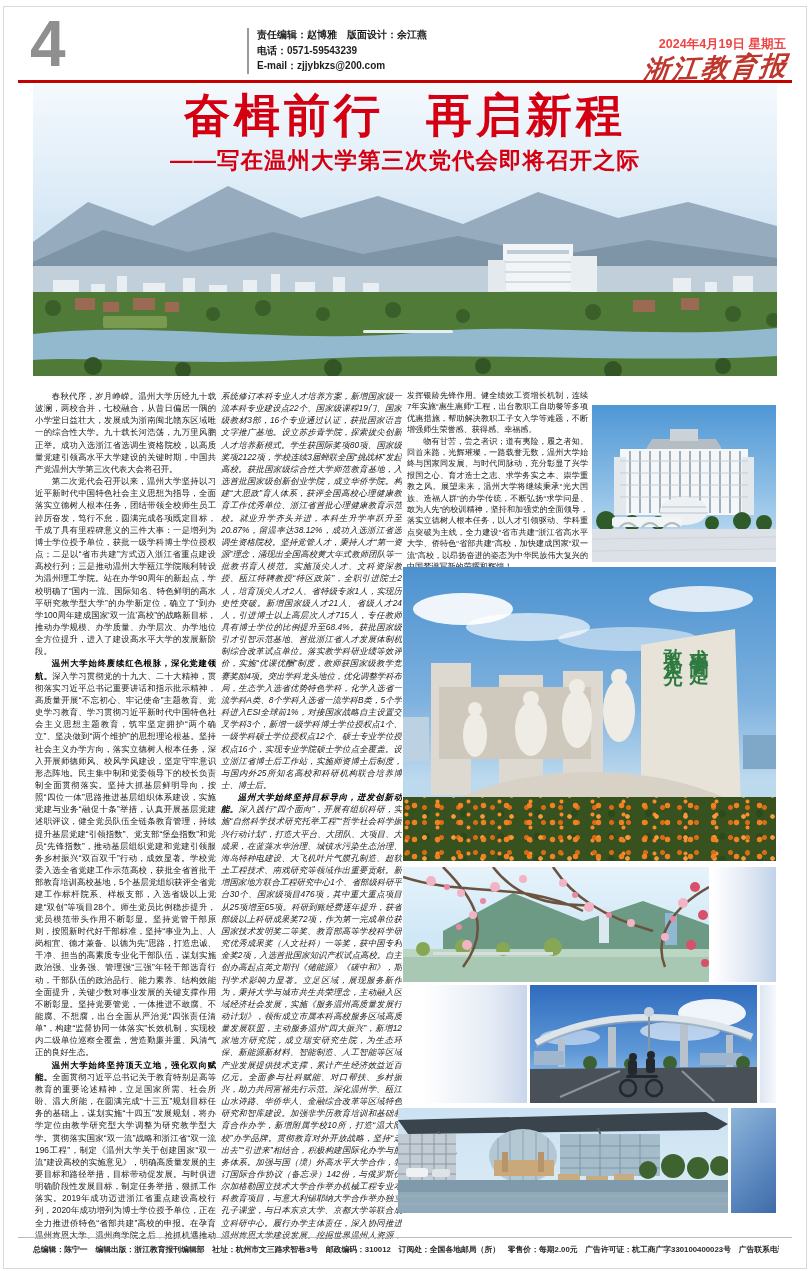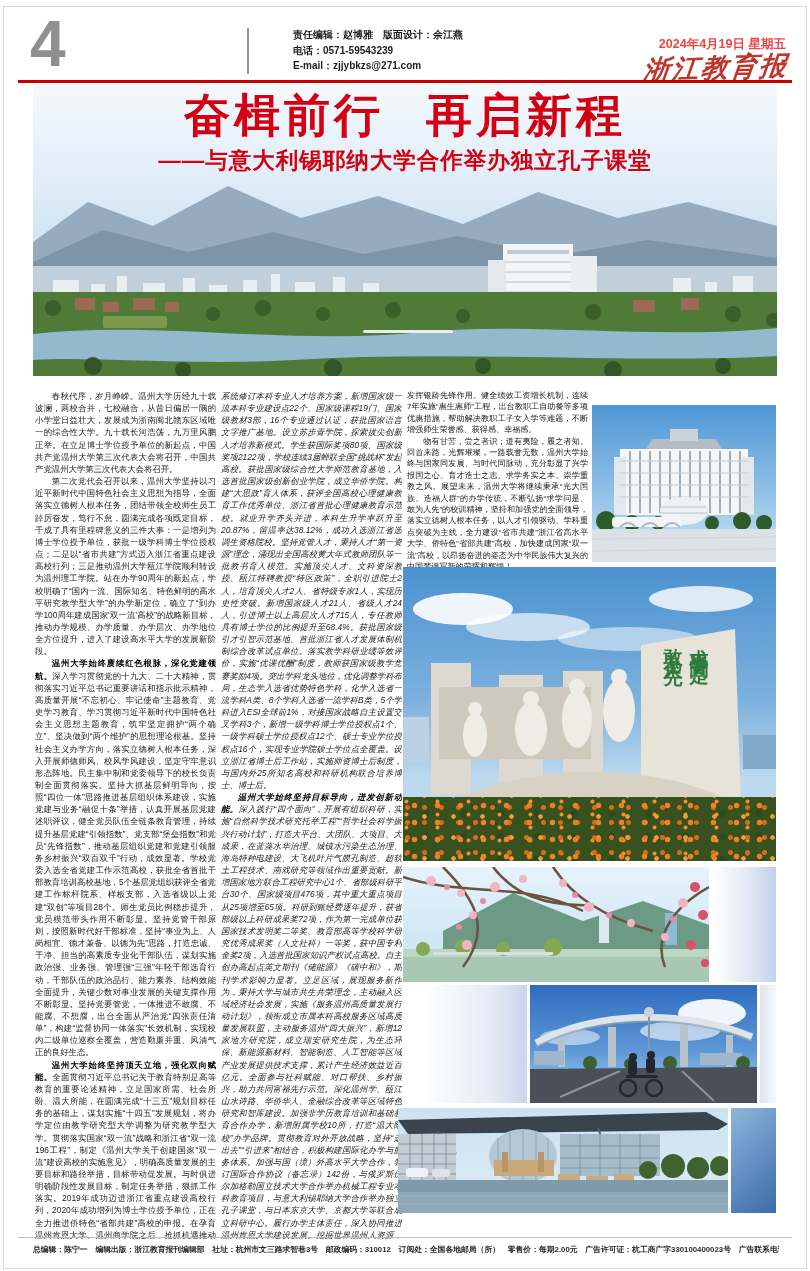--- a/index.html
+++ b/index.html
@@ -4,21 +4,21 @@
 <style>
   html,body{margin:0;padding:0;background:#ffffff;}
   #page{position:relative;width:810px;height:1271px;background:#ffffff;overflow:hidden;
         font-family:"Liberation Sans",sans-serif;color:#1a1a1a;}
   .frame{position:absolute;left:3px;top:6px;right:3px;bottom:2px;border:1px solid #d9d9d9;pointer-events:none;}
 
   
   .page-num{position:absolute;left:30px;top:12px;font-size:64px;font-weight:700;color:#8f8f8f;line-height:1;}
   .section-title{position:absolute;left:86px;top:25px;font-size:40px;font-weight:900;letter-spacing:3px;color:#0c0c0c;line-height:1;}
   .mast-divider{position:absolute;left:247px;top:28px;width:2px;height:46px;background:#9a9a9a;}
-  .staff{position:absolute;left:257px;top:27px;font-size:10px;line-height:15.5px;font-weight:700;color:#1c1c1c;margin-left:36px;}
+  .staff{position:absolute;left:257px;top:27px;font-size:10px;line-height:15.5px;font-weight:700;color:#1c1c1c;}
   .date-line{position:absolute;right:24px;top:36px;font-size:12.5px;font-weight:700;color:#ef4444;}
   .paper-logo{position:absolute;right:22px;top:50px;font-size:27px;font-weight:700;font-style:italic;
               font-family:"DejaVu Serif",serif;color:#bf362c;transform:skewX(-8deg) rotate(-2deg);letter-spacing:2px;}
   .red-rule{position:absolute;left:18px;right:18px;top:80px;height:3px;background:#c40000;}
 
   
   .hero{position:absolute;left:33px;top:84px;width:744px;height:292px;overflow:hidden;
         background:linear-gradient(180deg,#f4f9fd 0%,#e3eff9 28%,#d2e5f3 52%,#c9dff0 100%);}
   .hero svg{position:absolute;left:0;top:0;width:100%;height:100%;}
   .headline{position:absolute;left:0;top:6px;width:100%;text-align:center;font-size:46px;font-weight:900;
@@ -74,21 +74,21 @@
 <body>
 
 <div id="page">
   <div class="frame"></div>
 
   <div class="page-num">4</div>
   <div class="mast-divider"></div>
   <div class="staff">
     <div>责任编辑：赵博雅　版面设计：余江燕</div>
     <div>电话：0571-59543239</div>
-    <div>E-mail：zjjybkzs@271.com</div>
+    <div>E-mail：zjjybkzs@200.com</div>
   </div>
   <div class="date-line">2024年4月19日 星期五</div>
   <div class="paper-logo">浙江教育报</div>
   <div class="red-rule"></div>
 
   <div class="hero">
     <svg viewBox="0 0 744 292" preserveAspectRatio="none">
       <polygon points="0,158 55,118 120,142 195,102 268,134 345,112 430,140 505,108 585,134 655,118 744,142 744,196 0,196" fill="#97abbe"></polygon>
       <polygon points="0,178 70,146 155,168 240,148 330,170 425,152 520,172 615,156 744,174 744,212 0,212" fill="#7e94a7"></polygon>
       <rect x="0" y="182" width="744" height="26" fill="#d8e3ec" opacity="0.75"></rect>
@@ -146,25 +146,25 @@
       <g fill="#335526">
         <circle cx="60" cy="282" r="9"></circle>
           <circle cx="150" cy="286" r="8"></circle>
           <circle cx="300" cy="284" r="9"></circle>
         <circle cx="450" cy="282" r="8"></circle>
           <circle cx="580" cy="286" r="9"></circle>
           <circle cx="690" cy="282" r="8"></circle>
       </g>
     </svg>
     <div class="headline"><span>奋楫前行</span><span class="gap"></span><span>再启新程</span></div>
-    <div class="subheadline">——与意大利锡耶纳大学合作举办独立孔子课堂</div>
+    <div class="subheadline">——写在温州大学第三次党代会即将召开之际</div>
   </div>
 
   <div id="col1" class="textcol">
-      <p class="para">春秋代序，岁月峥嵘。温州大学历经九十载波澜，两校合并，七校融合，从昔日偏居一隅的小学堂日益壮大，发展成为浙南闽北赣东区域唯一的综合性大学。九十载长河浩荡，九万里风鹏正举。在立足博士学位授予单位的新起点，中国共产党温州大学第三次代表大会将召开，中国共产党温州大学第三次代表大会将召开。</p>
+      <p class="para">春秋代序，岁月峥嵘。温州大学历经九十载波澜，两校合并，七校融合，从昔日偏居一隅的小学堂日益壮大，发展成为浙南闽北赣东区域唯一的综合性大学。九十载长河浩荡，九万里风鹏正举。成功入选浙江省选调生资格院校，以高质量党建引领高水平大学建设的关键时期，中国共产党温州大学第三次代表大会将召开。</p>
       <p class="para">第二次党代会召开以来，温州大学坚持以习近平新时代中国特色社会主义思想为指导，全面落实立德树人根本任务，团结带领全校师生员工踔厉奋发，笃行不怠，圆满完成各项既定目标，干成了具有里程碑意义的三件大事：一是增列为博士学位授予单位，获批一级学科博士学位授权点；二是以“省市共建”方式迈入浙江省重点建设高校行列；三是推动温州大学瓯江学院顺利转设为温州理工学院。站在办学90周年的新起点，学校明确了“国内一流、国际知名、特色鲜明的高水平研究教学型大学”的办学新定位，确立了“到办学100周年建成国家‘双一流’高校”的战略新目标，推动办学规模、办学质量、办学层次、办学地位全方位提升，进入了建设高水平大学的发展新阶段。</p>
       <p class="para"><b>温州大学始终赓续红色根脉，深化党建领航。</b>深入学习贯彻党的十九大、二十大精神，贯彻落实习近平总书记重要讲话和指示批示精神，高质量开展“不忘初心、牢记使命”主题教育、党史学习教育、学习贯彻习近平新时代中国特色社会主义思想主题教育，筑牢坚定拥护“两个确立”、坚决做到“两个维护”的思想理论根基。坚持社会主义办学方向，落实立德树人根本任务，深入开展师德师风、校风学风建设，坚定守牢意识形态阵地。民主集中制和党委领导下的校长负责制全面贯彻落实。坚持大抓基层鲜明导向，按照“四位一体”思路推进基层组织体系建设，实施党建与业务“融促十条”举措，认真开展基层党建述职评议，健全党员队伍全链条教育管理，持续提升基层党建“引领指数”、党支部“堡垒指数”和党员“先锋指数”，推动基层组织党建和党建引领服务乡村振兴“双百双千”行动，成效显著。学校党委入选全省党建工作示范高校，获批全省首批干部教育培训高校基地，5个基层党组织获评全省党建工作标杆院系、样板支部，入选省级以上党建“双创”等项目28个。师生党员比例稳步提升，党员模范带头作用不断彰显。坚持党管干部原则，按照新时代好干部标准，坚持“事业为上、人岗相宜、德才兼备、以德为先”思路，打造忠诚、干净、担当的高素质专业化干部队伍，谋划实施政治强、业务强、管理强“三强”年轻干部选育行动，干部队伍的政治品行、能力素养、结构效能全面提升，关键少数对事业发展的关键支撑作用不断彰显。坚持党要管党，一体推进不敢腐、不能腐、不想腐，出台全面从严治党“四张责任清单”，构建“监督协同一体落实”长效机制，实现校内二级单位巡察全覆盖，营造勤廉并重、风清气正的良好生态。</p>
       <p class="para"><b>温州大学始终坚持顶天立地，强化双向赋能。</b>全面贯彻习近平总书记关于教育特别是高等教育的重要论述精神，立足国家所需、社会所盼、温大所能，在圆满完成“十三五”规划目标任务的基础上，谋划实施“十四五”发展规划，将办学定位由教学研究型大学调整为研究教学型大学。贯彻落实国家“双一流”战略和浙江省“双一流196工程”，制定《温州大学关于创建国家“双一流”建设高校的实施意见》，明确高质量发展的主要目标和路径举措，目标带动促发展。与时俱进明确阶段性发展目标，制定任务举措，狠抓工作落实。2019年成功迈进浙江省重点建设高校行列，2020年成功增列为博士学位授予单位，正在全力推进侨特色“省部共建”高校的申报。在孕育温州肯恩大学、温州商学院之后，抢抓机遇推动瓯江学院顺利转设为温州理工学院，为温州高等教育结构优化、整体跃升作出重要贡献。修订《温州大学章程》《校院两级治理体制改革实施意见》《学院治理暂行规定》，构建起科学治理民主管理的“四梁八柱”。强化目标导向、问题导向，深入实施四轮“党委大调研”，创新“年度工作主题主线”谋划机制，推行任期目标责任制。聚焦破“五唯”，深化新时代教育评价改革，“最多跑一次”改革、数字化改革走在全省高校前列，相关做法获评教育部“放管服”改革典型案例、全国智慧教育优秀案例。</p>
     </div>
   <div id="col2" class="textcol">
       <p class="para noindent">系统修订本科专业人才培养方案，新增国家级一流本科专业建设点22个、国家级课程19门、国家级教材3部，16个专业通过认证，获批国家语言文字推广基地。设立苏步青学院，探索拔尖创新人才培养新模式。学生获国际奖项80项、国家级奖项2122项，学校连续3届蝉联全国“挑战杯”发起高校。获批国家级综合性大学师范教育基地，入选首批国家级创新创业学院，成立华侨学院。构建“大思政”育人体系，获评全国高校心理健康教育工作优秀单位、浙江省首批心理健康教育示范校。就业升学齐头并进，本科生升学率跃升至20.87%，留温率达38.12%，成功入选浙江省选调生资格院校。坚持党管人才，秉持人才“第一资源”理念，涌现出全国高校黄大年式教师团队等一批教书育人模范。实施顶尖人才、文科资深教授、瓯江特聘教授“特区政策”，全职引进院士2人，培育顶尖人才2人、省特级专家1人，实现历史性突破。新增国家级人才21人、省级人才24人，引进博士以上高层次人才715人，专任教师具有博士学位的比例提升至68.4%。获批国家级引才引智示范基地、首批浙江省人才发展体制机制综合改革试点单位。落实教学科研业绩等效评价，实施“优课优酬”制度，教师获国家级教学竞赛奖励4项。突出学科龙头地位，优化调整学科布局，生态学入选省优势特色学科，化学入选省一流学科A类、8个学科入选省一流学科B类，5个学科进入ESI全球前1%，对接国家战略自主设置交叉学科3个，新增一级学科博士学位授权点1个、一级学科硕士学位授权点12个、硕士专业学位授权点16个，实现专业学院硕士学位点全覆盖。设立浙江省博士后工作站，实施师资博士后制度，与国内外25所知名高校和科研机构联合培养博士、博士后。</p>
       <p class="para"><b>温州大学始终坚持目标导向，迸发创新动能。</b>深入践行“四个面向”，开展有组织科研，实施“自然科学技术研究托举工程”“哲学社会科学振兴行动计划”，打造大平台、大团队、大项目、大成果，在蓝藻水华治理、城镇水污染生态治理、海岛特种电建设、大飞机叶片气膜孔制造、超软土工程技术、南戏研究等领域作出重要贡献。新增国家地方联合工程研究中心1个、省部级科研平台30个、国家级项目476项，其中重大重点项目从25项增至65项。科研到账经费逐年提升，获省部级以上科研成果奖72项，作为第一完成单位获国家技术发明奖二等奖、教育部高等学校科学研究优秀成果奖（人文社科）一等奖，获中国专利金奖2项，入选首批国家知识产权试点高校。自主创办高起点英文期刊《储能源》《碳中和》，期刊学术影响力显著。立足区域，展现服务新作为，秉持大学与城市共生共荣理念，主动融入区域经济社会发展，实施《服务温州高质量发展行动计划》，领衔成立市属本科高校服务区域高质量发展联盟，主动服务温州“四大振兴”，新增12家地方研究院，成立瑞安研究生院，为生态环保、新能源新材料、智能制造、人工智能等区域产业发展提供技术支撑，累计产生经济效益近百亿元。全面参与社科赋能、对口帮扶、乡村振兴，助力共同富裕先行示范。深化温州学、瓯江山水诗路、华侨华人、金融综合改革等区域特色研究和智库建设。加强非学历教育培训和基础教育合作办学，新增附属学校10所，打造“温大附校”办学品牌。贯彻教育对外开放战略，坚持“走出去”“引进来”相结合，积极构建国际化办学与服务体系。加强与国（境）外高水平大学合作，签订国际合作协议（备忘录）142份，与俄罗斯伏尔加格勒国立技术大学合作举办机械工程专业本科教育项目，与意大利锡耶纳大学合作举办独立孔子课堂，与日本东京大学、京都大学等联合成立科研中心。履行办学主体责任，深入协同推进温州肯恩大学建设发展。挖掘世界温州人资源，打造侨研究、侨教育、侨文化特色，“以侨为桥”拓展国际化办学新格局。</p>
     </div>
   <div id="col3" class="textcol">
       <p class="para noindent">发挥银龄先锋作用。健全绩效工资增长机制，连续7年实施“惠生惠师”工程，出台教职工自助餐等多项优惠措施，帮助解决教职工子女入学等难题，不断增强师生荣誉感、获得感、幸福感。</p>

